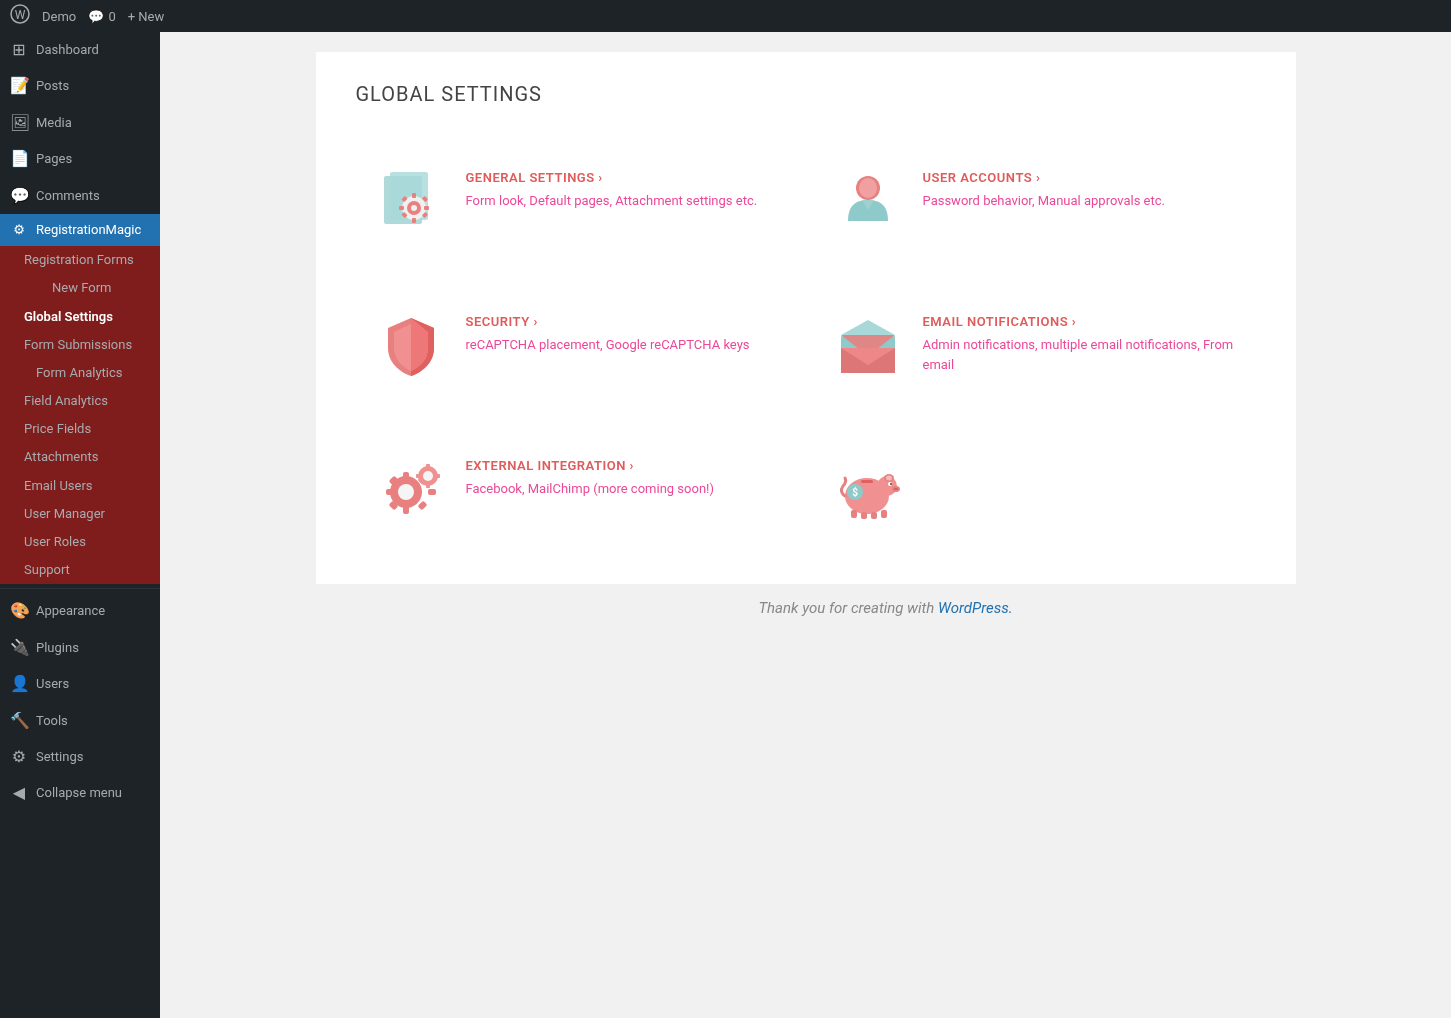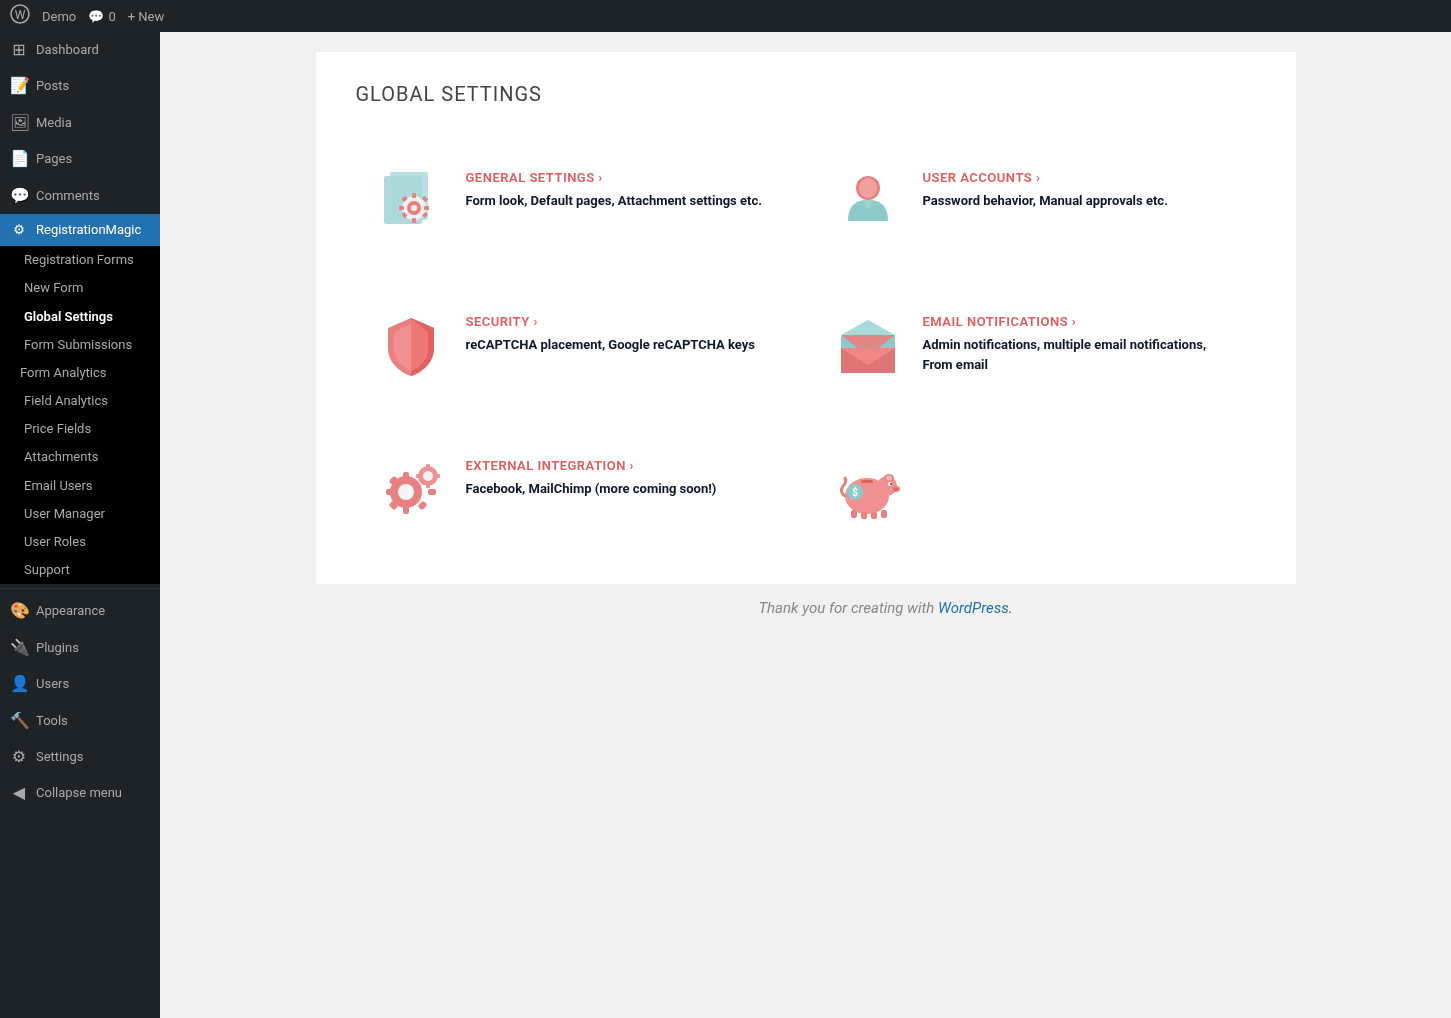--- a/index.html
+++ b/index.html
@@ -46,21 +46,21 @@
       color: #a7aaad;
       font-size: 13px;
       cursor: pointer;
       text-decoration: none;
       line-height: 1.4;
     }
     .sidebar-item .icon { font-size: 16px; width: 18px; text-align: center; flex-shrink: 0; }
 
     .sidebar-divider { border: none; border-top: 1px solid #2c3338; margin: 4px 0; }
 
-    .sidebar-submenu { background: #000000; }
+    .sidebar-submenu { background: #7f1d1d; }
     .sidebar-submenu .sidebar-item {
       padding: 5px 10px 5px 24px;
       font-size: 13px;
       color: #a7aaad;
     }
 
     
     #main {
       margin-left: 160px;
       flex: 1;
@@ -116,23 +116,22 @@
       font-size: 13px;
       font-weight: 600;
       color: #e05b5b;
       letter-spacing: 0.5px;
       text-transform: uppercase;
       margin-bottom: 6px;
     }
 
     .card-desc {
       font-size: 13px;
-      color: #0f172a;
+      color: #ec4899;
       line-height: 1.5;
-      font-weight: bold;
     }
 
     
     #footer {
       margin-left: 160px;
       padding: 15px 20px;
       color: #888;
       font-size: 15px;
       font-style: italic;
       text-align: center;
@@ -183,30 +182,30 @@
     </div>
     <div class="sidebar-item highlighted" style="background:#2271b1; color:#fff;">
       <span class="icon" style="font-size:13px;">⚙</span>
       <span>RegistrationMagic</span>
     </div>
 
     <div class="sidebar-submenu">
       <div class="sidebar-item" style="padding-left:24px; color:#a7aaad; font-size:13px;">
         <span>Registration Forms</span>
       </div>
-      <div class="sidebar-item" style="padding-left:24px; color:#a7aaad; font-size:13px;">
+      <div class="sidebar-item" style="padding-left:24px; color:#a7aaad; font-size:13px;margin-left:28px;">
         <span>New Form</span>
       </div>
       <div class="sidebar-item" style="padding-left:24px; color:#fff; font-weight:600; font-size:13px;">
         <span>Global Settings</span>
       </div>
       <div class="sidebar-item" style="padding-left:24px; color:#a7aaad; font-size:13px;text-align:right;">
         <span>Form Submissions</span>
       </div>
-      <div class="sidebar-item" style="padding-left:20px; color:#a7aaad; font-size:13px;">
+      <div class="sidebar-item" style="padding-left:36px; color:#a7aaad; font-size:13px;">
         <span>Form Analytics</span>
       </div>
       <div class="sidebar-item" style="padding-left:24px; color:#a7aaad; font-size:13px;">
         <span>Field Analytics</span>
       </div>
       <div class="sidebar-item" style="padding-left:24px; color:#a7aaad; font-size:13px;">
         <span>Price Fields</span>
       </div>
       <div class="sidebar-item" style="color:#a7aaad; font-size:13px;">
         <span>Attachments</span>

